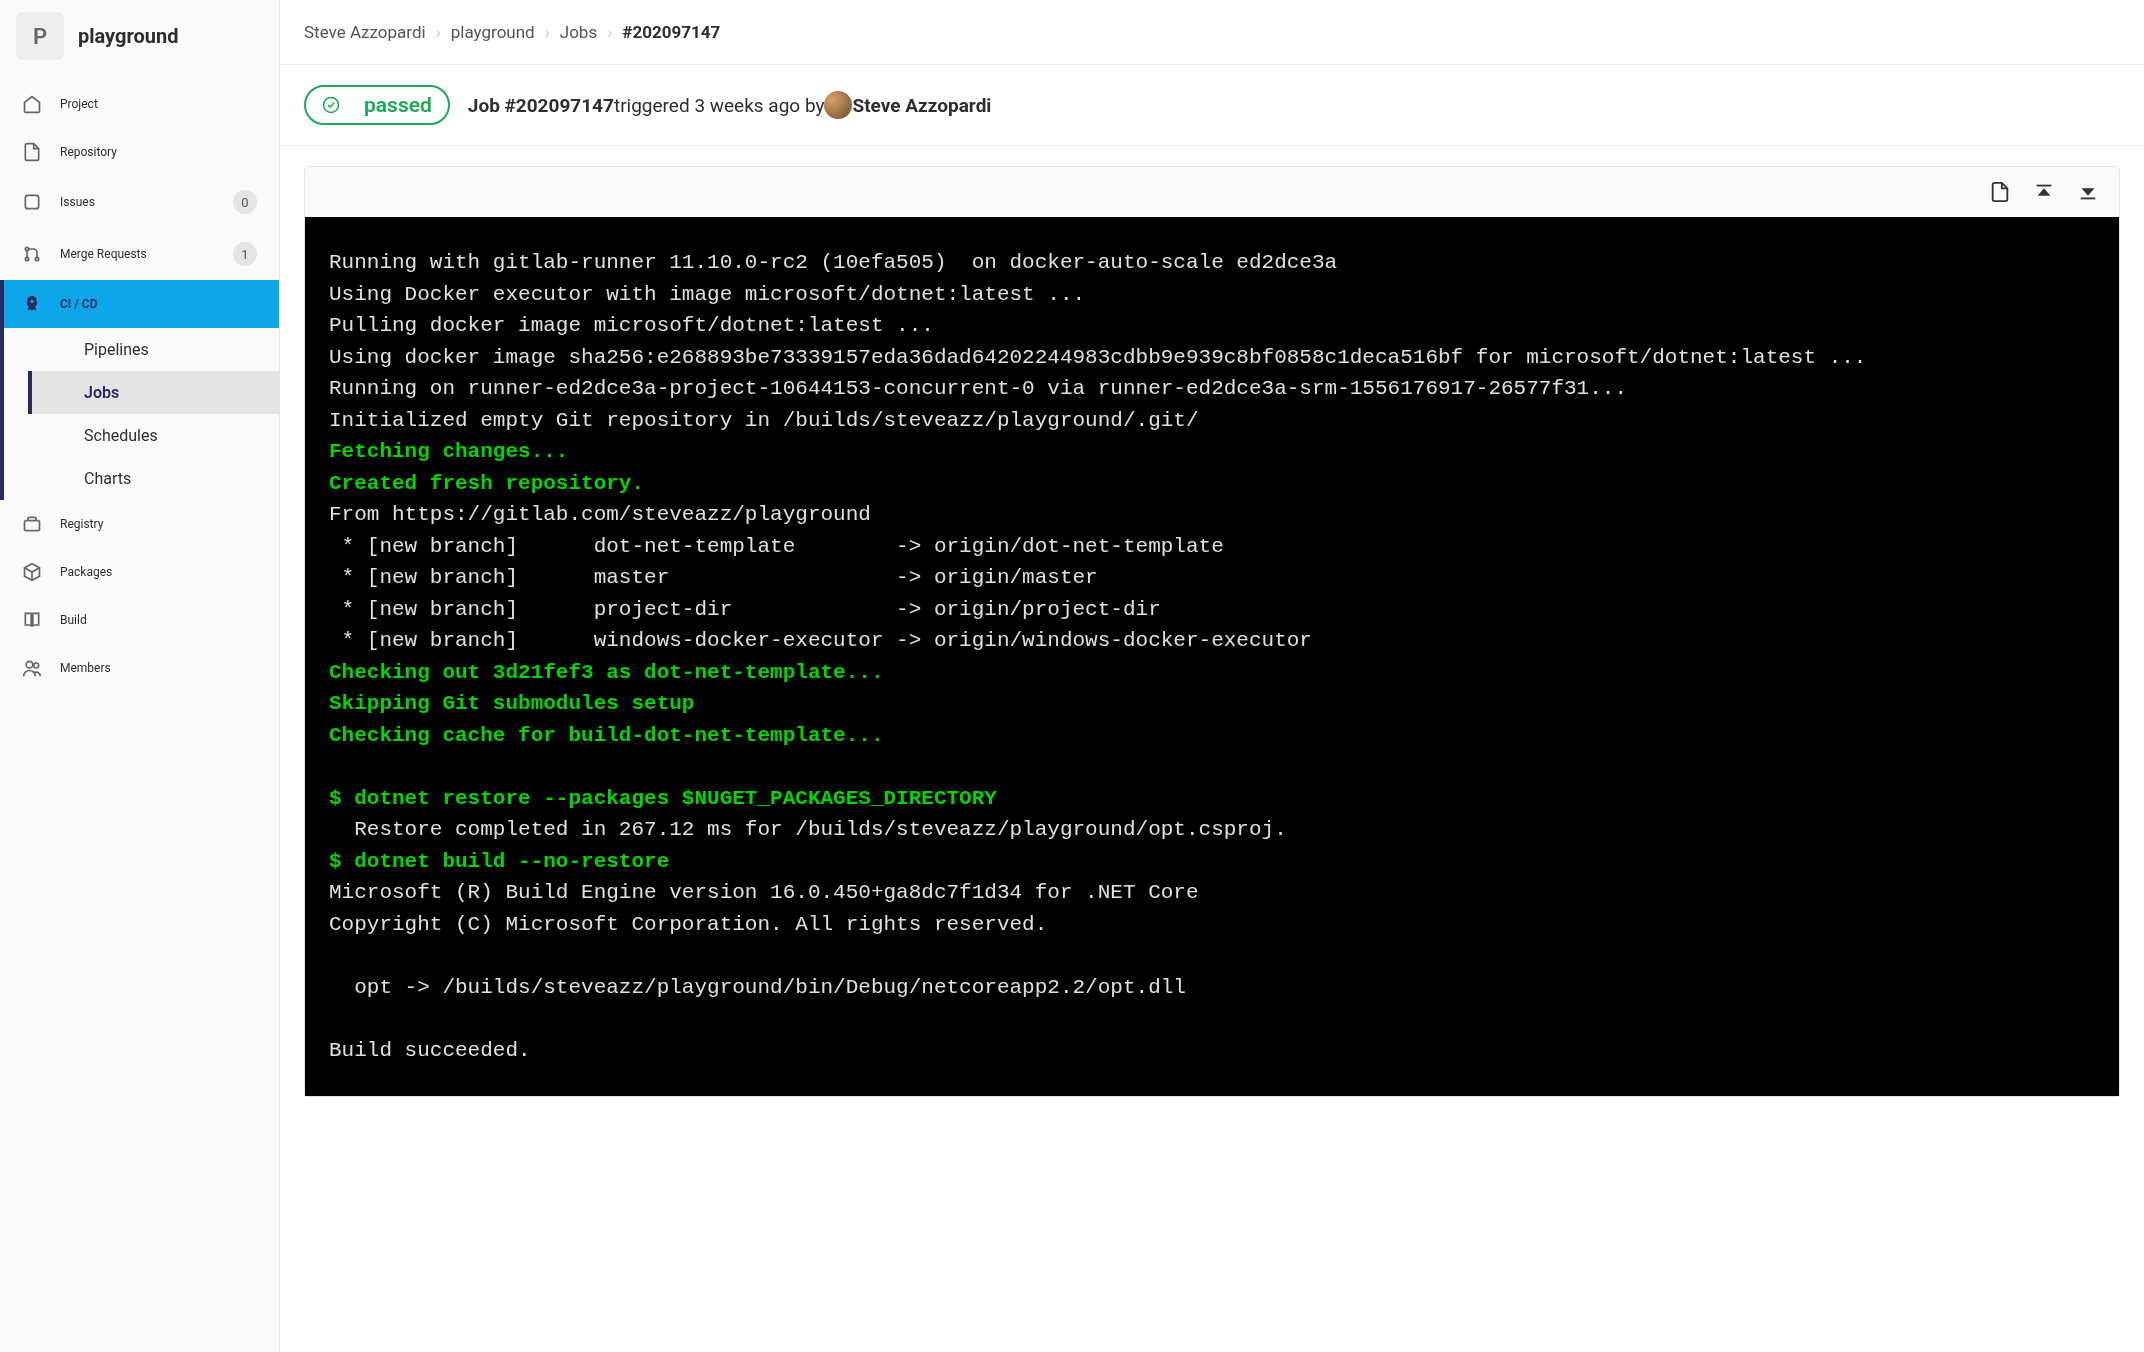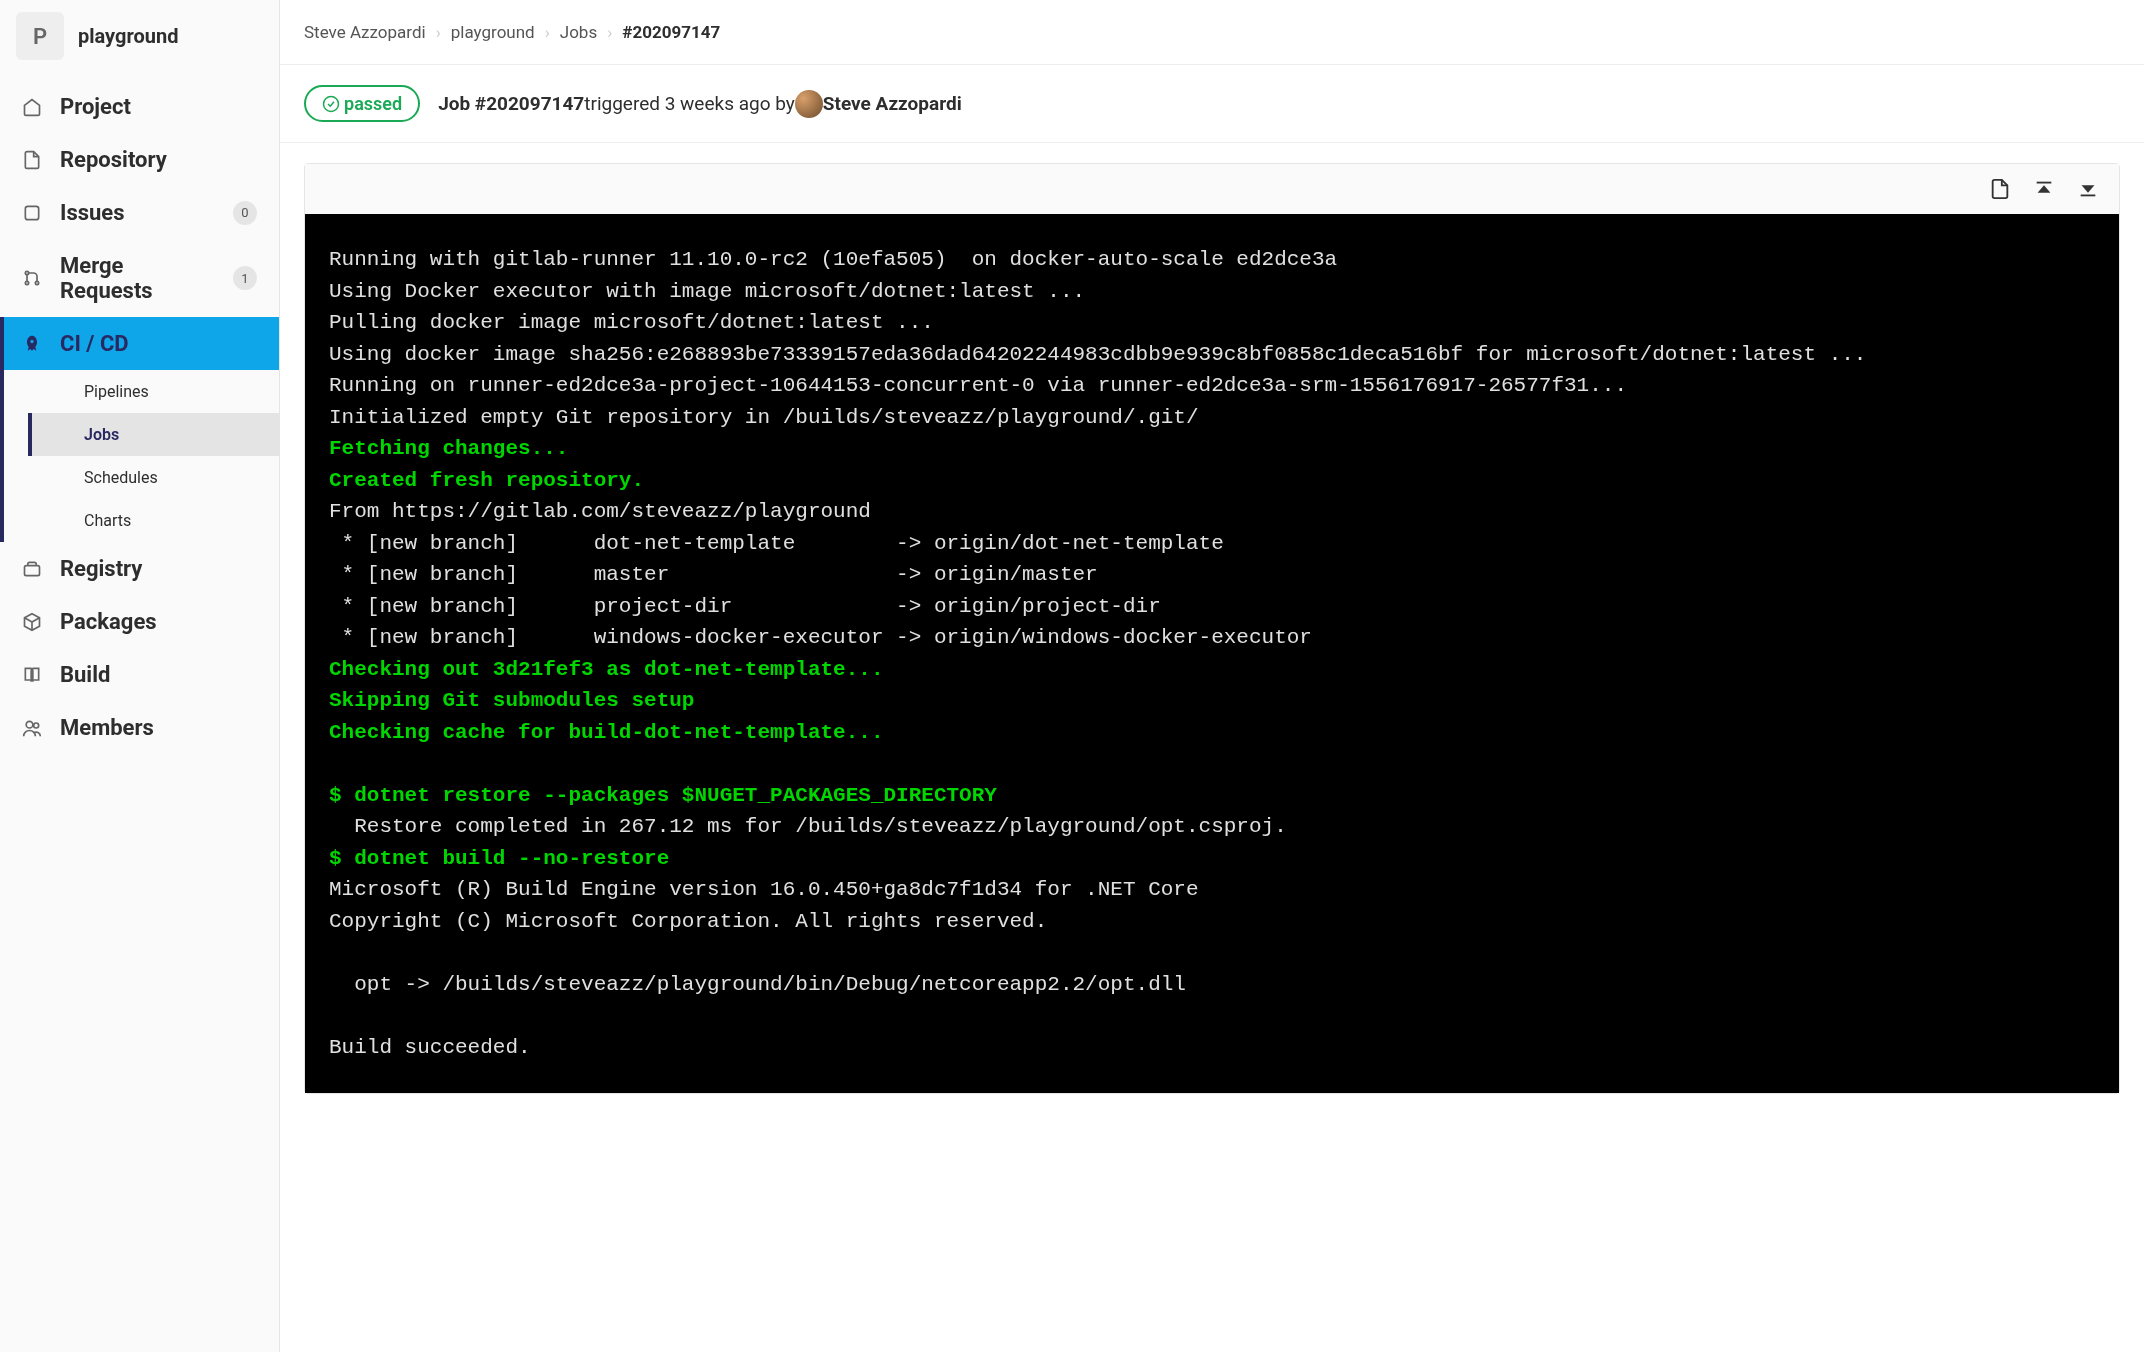--- a/index.html
+++ b/index.html
@@ -13,28 +13,28 @@
 .nav-item { display: flex; align-items: center; padding: 14px 22px; gap: 18px; cursor: pointer; color: #2e2e2e; position: relative; }
 .nav-item.active { background: #0ea5e9; color: #292961; font-weight: 600; }
 .nav-item.active::before { content: ""; position: absolute; left: 0; top: 0; bottom: 0; width: 4px; background: #292961; }
 .nav-sub-item { padding: 12px 22px 12px 56px; cursor: pointer; color: #2e2e2e; margin-left: 28px; }
 .nav-sub-item.active { background: #e4e4e4; color: #292961; font-weight: 600; position: relative; }
 .nav-sub-item.active::before { content: ""; position: absolute; left: 0; top: 0; bottom: 0; width: 4px; background: #292961; }
 .nav-sub-wrapper { position: relative; }
 .nav-sub-wrapper::before { content: ""; position: absolute; left: 0; top: 0; bottom: 0; width: 4px; background: #292961; }
 .nav-icon { width: 20px; height: 20px; display: inline-flex; align-items: center; justify-content: center; color: #666; }
 .nav-item.active .nav-icon { color: #292961; }
-.nav-label { font-size: 22px; flex: 1; font-weight: bold; }
+.nav-label { font-size: 12px; flex: 1; }
 .nav-badge { background: #e5e5e5; border-radius: 50%; width: 24px; height: 24px; display: inline-flex; align-items: center; justify-content: center; font-size: 13px; color: #555; }
 .main { flex: 1; padding: 0 0 0 0; }
 .breadcrumbs { display: flex; align-items: center; gap: 10px; padding: 22px 24px; color: #555; font-size: 17px; border-bottom: 1px solid #eee; }
 .breadcrumbs .bc-sep { color: #ccc; }
 .breadcrumbs .bc-current { font-weight: 700; color: #2e2e2e; }
 .job-header { display: flex; align-items: center; gap: 18px; padding: 20px 24px; border-bottom: 1px solid #eee; }
-.status-badge { display: inline-flex; align-items: center; gap: 4px; border: 2px solid #1aaa55; color: #1aaa55; padding: 6px 16px; border-radius: 999px; font-weight: 600; font-size: 18px; }
+.status-badge { display: inline-flex; align-items: center; gap: 24px; border: 2px solid #1aaa55; color: #1aaa55; padding: 6px 16px; border-radius: 999px; font-weight: 600; font-size: 21px; }
 .status-badge svg { width: 18px; height: 18px; }
 .job-title-line { font-size: 19px; color: #2e2e2e; display: flex; align-items: center; flex-wrap: wrap; }
 .job-title-line .strong { font-weight: 700; }
 .avatar { width: 28px; height: 28px; border-radius: 50%; background: radial-gradient(circle at 30% 30%, #d9a06b, #6b4a2b); display: inline-block; }
 .console-wrapper { margin: 20px 24px; border: 1px solid #e5e5e5; border-radius: 4px; }
 .console-toolbar { display: flex; justify-content: flex-end; gap: 22px; padding: 14px 20px; background: #fafafa; }
 .console-toolbar .tool-icon { width: 22px; height: 22px; color: #333; cursor: pointer; }
 .console { background: #000; color: #d0d0d0; font-family: "SFMono-Regular", Consolas, "Liberation Mono", Menlo, monospace; font-size: 21px; line-height: 1.5; padding: 30px 24px; white-space: pre; overflow-x: auto; }
 .console .green { color: #00d600; font-weight: 600; }
 .console .white { color: #e0e0e0; }

